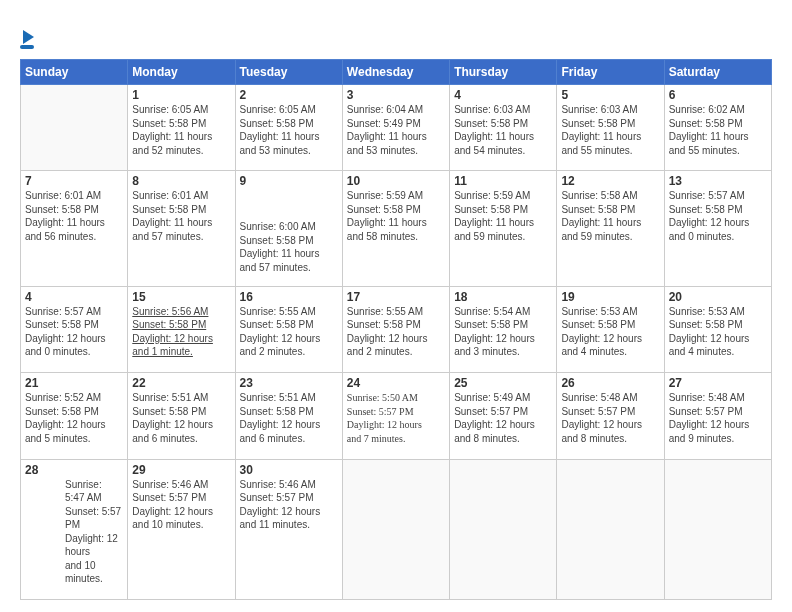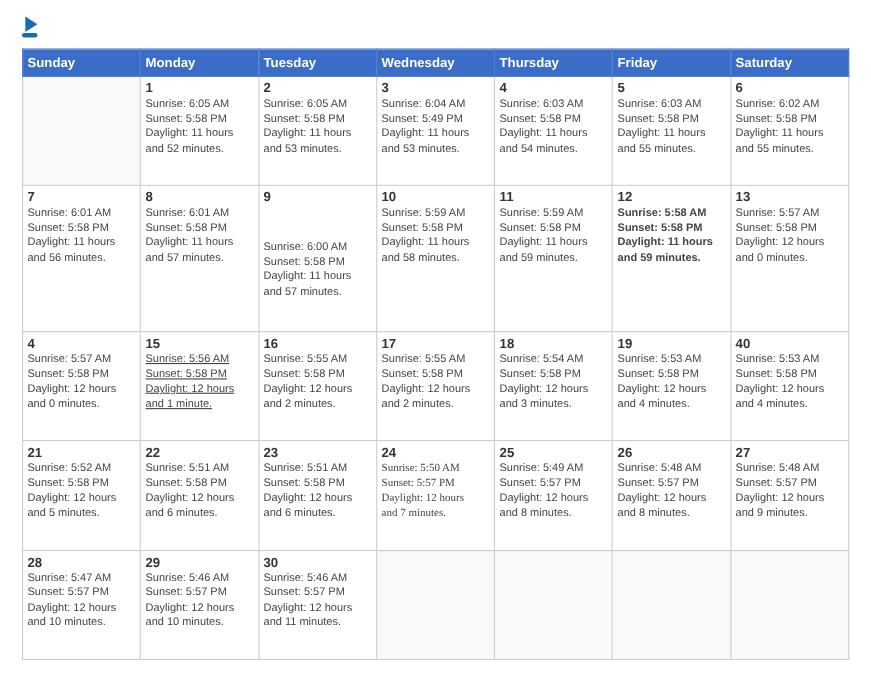--- a/index.html
+++ b/index.html
@@ -6,21 +6,21 @@
     body {
       font-family: Arial, sans-serif;
       background: #fff;
       width: 792px;
       height: 612px;
       overflow: hidden;
     }
     .page {
       width: 792px;
       height: 612px;
-      padding: 17px 20px 12px 20px;
+      padding: 32px 20px 12px 20px;
       display: flex;
       flex-direction: column;
     }
     .header {
       display: flex;
       justify-content: space-between;
       align-items: flex-start;
       margin-bottom: 10px;
     }
     .title-block {
@@ -229,21 +229,21 @@
           </td>
           <td>
             <span class="day-num">11</span>
             <div class="day-info" style="white-space: pre-line;">Sunrise: 5:59 AM
 Sunset: 5:58 PM
 Daylight: 11 hours
 and 59 minutes.</div>
           </td>
           <td>
             <span class="day-num">12</span>
-            <div class="day-info" style="white-space: pre-line; font-weight: bold;">Sunrise: 5:58 AM
+            <div class="day-info" style="white-space: pre-line;">Sunrise: 5:58 AM
 Sunset: 5:58 PM
 Daylight: 11 hours
 and 59 minutes.</div>
           </td>
           <td>
             <span class="day-num">13</span>
             <div class="day-info" style="white-space: pre-line;">Sunrise: 5:57 AM
 Sunset: 5:58 PM
 Daylight: 12 hours
 and 0 minutes.</div>
@@ -286,21 +286,21 @@
 and 3 minutes.</div>
           </td>
           <td>
             <span class="day-num">19</span>
             <div class="day-info" style="white-space: pre-line;">Sunrise: 5:53 AM
 Sunset: 5:58 PM
 Daylight: 12 hours
 and 4 minutes.</div>
           </td>
           <td>
-            <span class="day-num">40</span>
+            <span class="day-num">20</span>
             <div class="day-info" style="white-space: pre-line;">Sunrise: 5:53 AM
 Sunset: 5:58 PM
 Daylight: 12 hours
 and 4 minutes.</div>
           </td>
         </tr>
         <tr>
           <td>
             <span class="day-num">21</span>
             <div class="day-info" style="white-space: pre-line;">Sunrise: 5:52 AM
@@ -347,21 +347,21 @@
             <span class="day-num">27</span>
             <div class="day-info" style="white-space: pre-line;">Sunrise: 5:48 AM
 Sunset: 5:57 PM
 Daylight: 12 hours
 and 9 minutes.</div>
           </td>
         </tr>
         <tr>
           <td>
             <span class="day-num">28</span>
-            <div class="day-info" style="white-space: pre-line;">Sunrise: 5:47 AM
+            <div class="day-info" style="white-space: pre-line; margin-left: 40px;">Sunrise: 5:47 AM
 Sunset: 5:57 PM
 Daylight: 12 hours
 and 10 minutes.</div>
           </td>
           <td>
             <span class="day-num">29</span>
             <div class="day-info" style="white-space: pre-line;">Sunrise: 5:46 AM
 Sunset: 5:57 PM
 Daylight: 12 hours
 and 10 minutes.</div>

